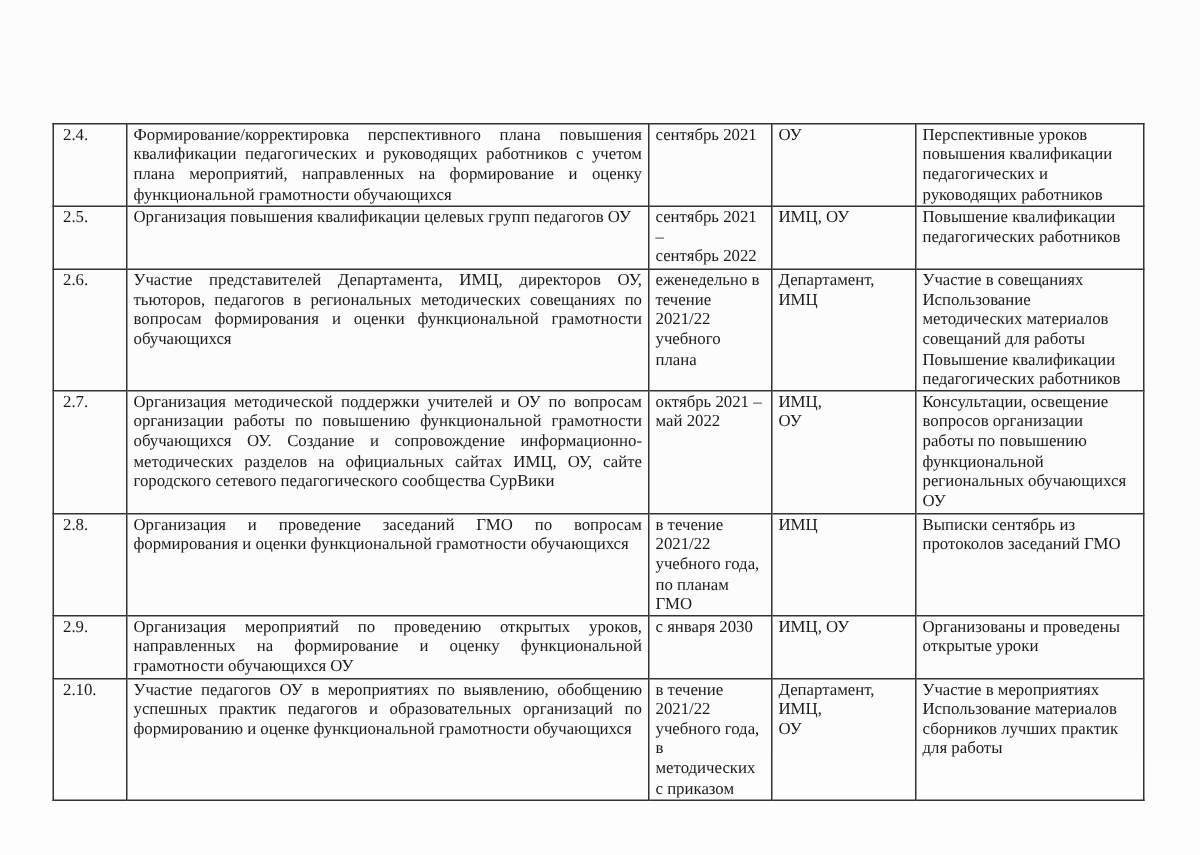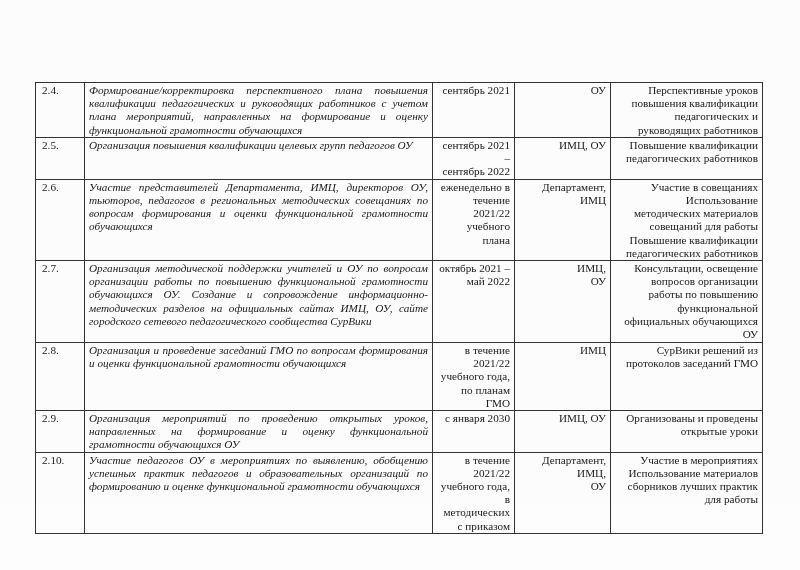--- a/index.html
+++ b/index.html
@@ -6,22 +6,22 @@
   body { width:800px; height:570px; background:#fdfdfd; position:relative; overflow:hidden; font-family:"Liberation Serif", serif; color:#1a1a1a; }
   .page { position:absolute; left:0; top:0; width:800px; height:504px; background:#fcfcfc; }
   table { position:absolute; left:35px; top:82px; width:727px; border-collapse:collapse; table-layout:fixed; font-size:11.2px; line-height:13.2px; }
   td { border:1px solid #333; vertical-align:top; padding:1px 4px 0 4px; }
   col.c1 { width:49px; }
   col.c2 { width:348px; }
   col.c3 { width:82px; }
   col.c4 { width:96px; }
   col.c5 { width:152px; }
   td.num { padding-left:6px; }
-  td.desc { text-align:justify; text-align-last:left;font-style:italic; }
-  td.center { text-align:right; }
+  td.desc { text-align:justify; text-align-last:left; }
+  td.center { text-align:left; }
   .line { display:block; }
 </style>
 </head>
 <body>
 
 <div class="page">
   <table>
     <colgroup>
         <col class="c1">
         <col class="c2">
@@ -93,39 +93,39 @@
         </td>
         <td class="center">
           <span class="line">ИМЦ,</span>
           <span class="line">ОУ</span>
         </td>
         <td class="center">
           <span class="line">Консультации, освещение</span>
           <span class="line">вопросов организации</span>
           <span class="line">работы по повышению</span>
           <span class="line">функциональной</span>
-          <span class="line">официальных обучающихся</span>
+          <span class="line">региональных обучающихся</span>
           <span class="line">ОУ</span>
         </td>
       </tr>
       <tr style="height:68px">
         <td class="num">2.8.</td>
         <td class="desc">Организация и проведение заседаний ГМО по вопросам формирования и оценки функциональной грамотности обучающихся</td>
         <td class="center">
           <span class="line">в течение</span>
           <span class="line">2021/22</span>
           <span class="line">учебного года,</span>
           <span class="line">по планам</span>
           <span class="line">ГМО</span>
         </td>
         <td class="center">
             <span class="line">ИМЦ</span>
           </td>
         <td class="center">
-          <span class="line">СурВики решений из</span>
+          <span class="line">Выписки сентябрь из</span>
           <span class="line">протоколов заседаний ГМО</span>
         </td>
       </tr>
       <tr style="height:41px">
         <td class="num">2.9.</td>
         <td class="desc">Организация мероприятий по проведению открытых уроков, направленных на формирование и оценку функциональной грамотности обучающихся ОУ</td>
         <td class="center">
             <span class="line">с января 2030</span>
           </td>
         <td class="center">

